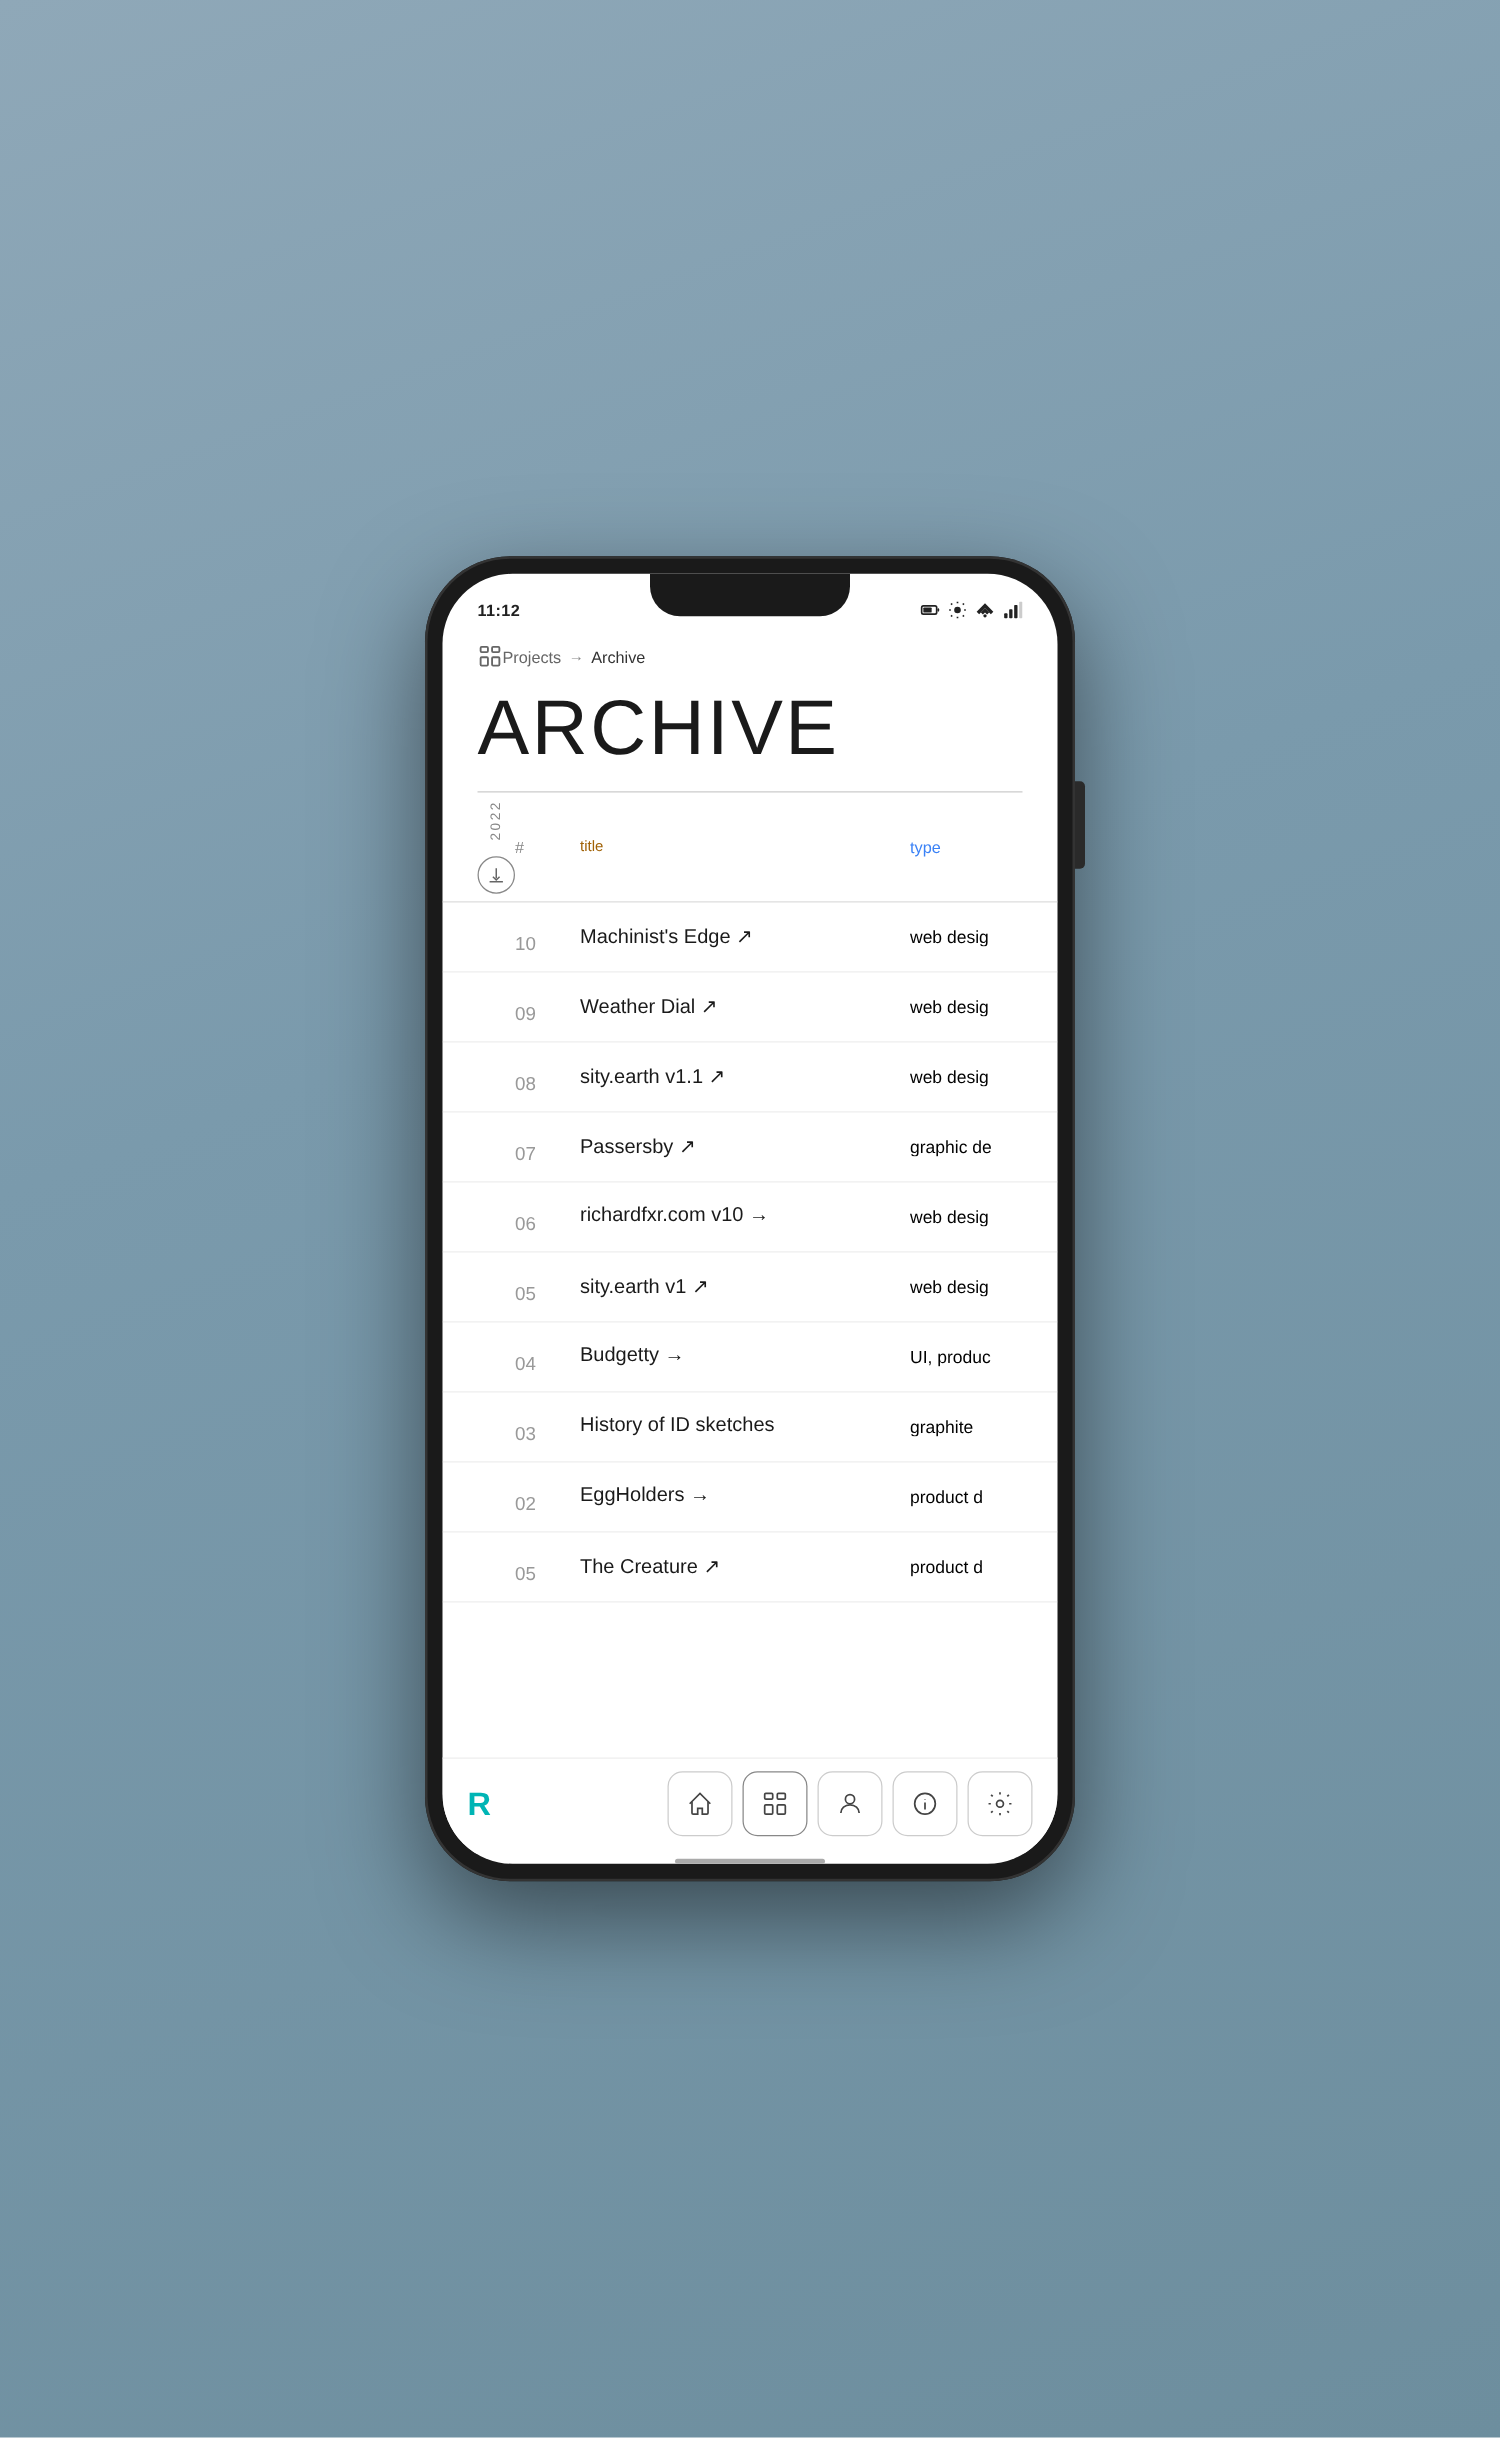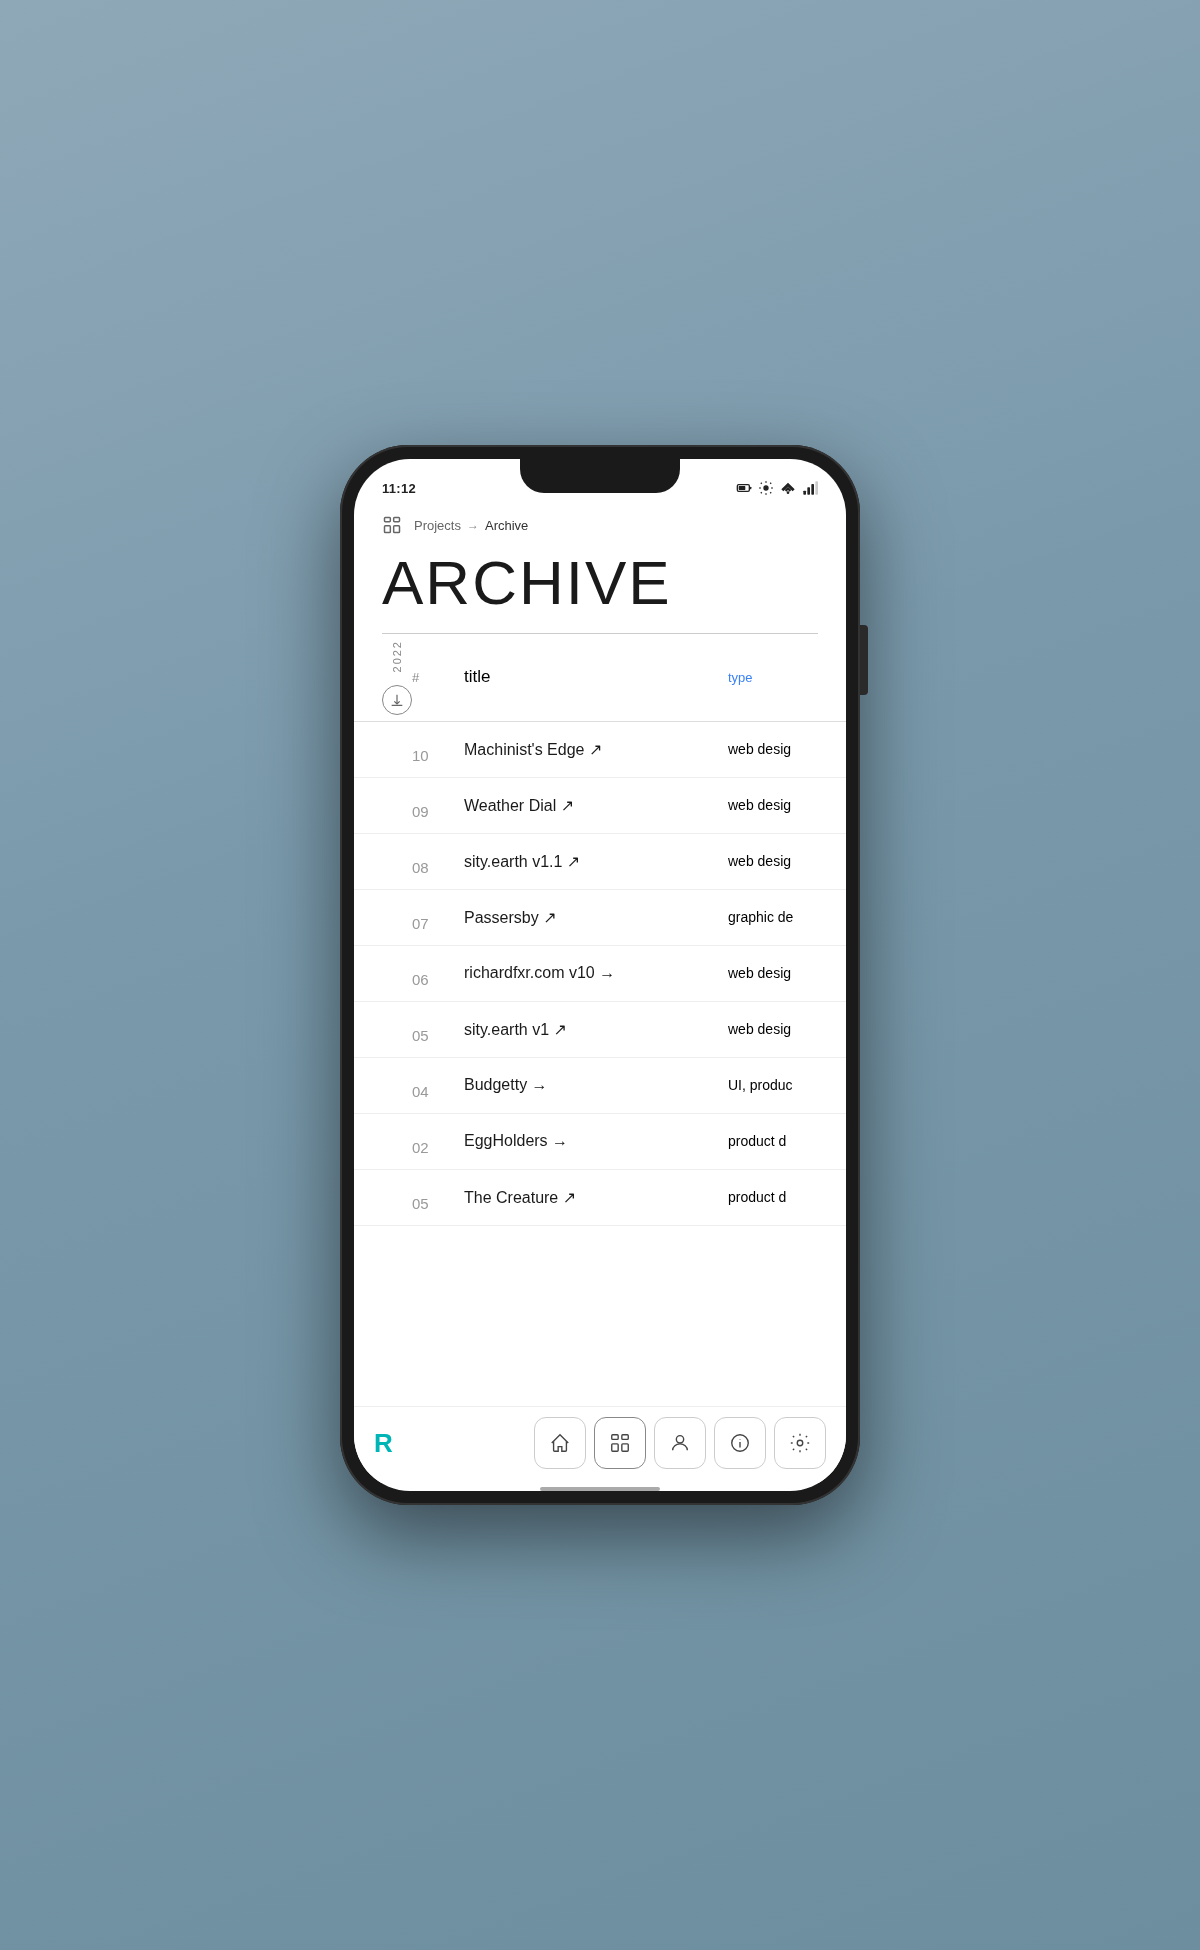--- a/index.html
+++ b/index.html
@@ -92,21 +92,21 @@
     .status-icons svg {
       width: 16px;
       height: 16px;
       fill: #222;
     }
 
     
     .breadcrumb {
       display: flex;
       align-items: center;
-      gap: 12px;
+      gap: 0;
       padding: 8px 28px 0;
       flex-shrink: 0;
     }
 
     .breadcrumb-icon {
       width: 20px;
       height: 20px;
       color: #555;
     }
 
@@ -160,22 +160,22 @@
 
     .col-num {
       width: 52px;
       font-size: 13px;
       color: #888;
       font-weight: 400;
     }
 
     .col-title {
       flex: 1;
-      font-size: 17px;
-      color: #000000;
+      font-size: 12px;
+      color: #a16207;
       font-weight: 400;
     }
 
     .col-type {
       width: 90px;
       font-size: 13px;
       color: #3b82f6;
       font-weight: 400;
     }
 
@@ -434,20 +434,26 @@
       <span class="row-type">web desig</span>
     </div>
         <div class="table-row">
       <div class="row-left" style="width:30px;flex-shrink:0;"></div>
       <span class="row-num">04</span>
       <span class="row-title">Budgetty →</span>
       <span class="row-type">UI, produc</span>
     </div>
         <div class="table-row">
       <div class="row-left" style="width:30px;flex-shrink:0;"></div>
+      <span class="row-num">03</span>
+      <span class="row-title">History of ID sketches</span>
+      <span class="row-type">graphite</span>
+    </div>
+        <div class="table-row">
+      <div class="row-left" style="width:30px;flex-shrink:0;"></div>
       <span class="row-num">02</span>
       <span class="row-title">EggHolders →</span>
       <span class="row-type">product d</span>
     </div>
         <div class="table-row">
       <div class="row-left" style="width:30px;flex-shrink:0;"></div>
       <span class="row-num">05</span>
       <span class="row-title">The Creature ↗</span>
       <span class="row-type">product d</span>
     </div>

